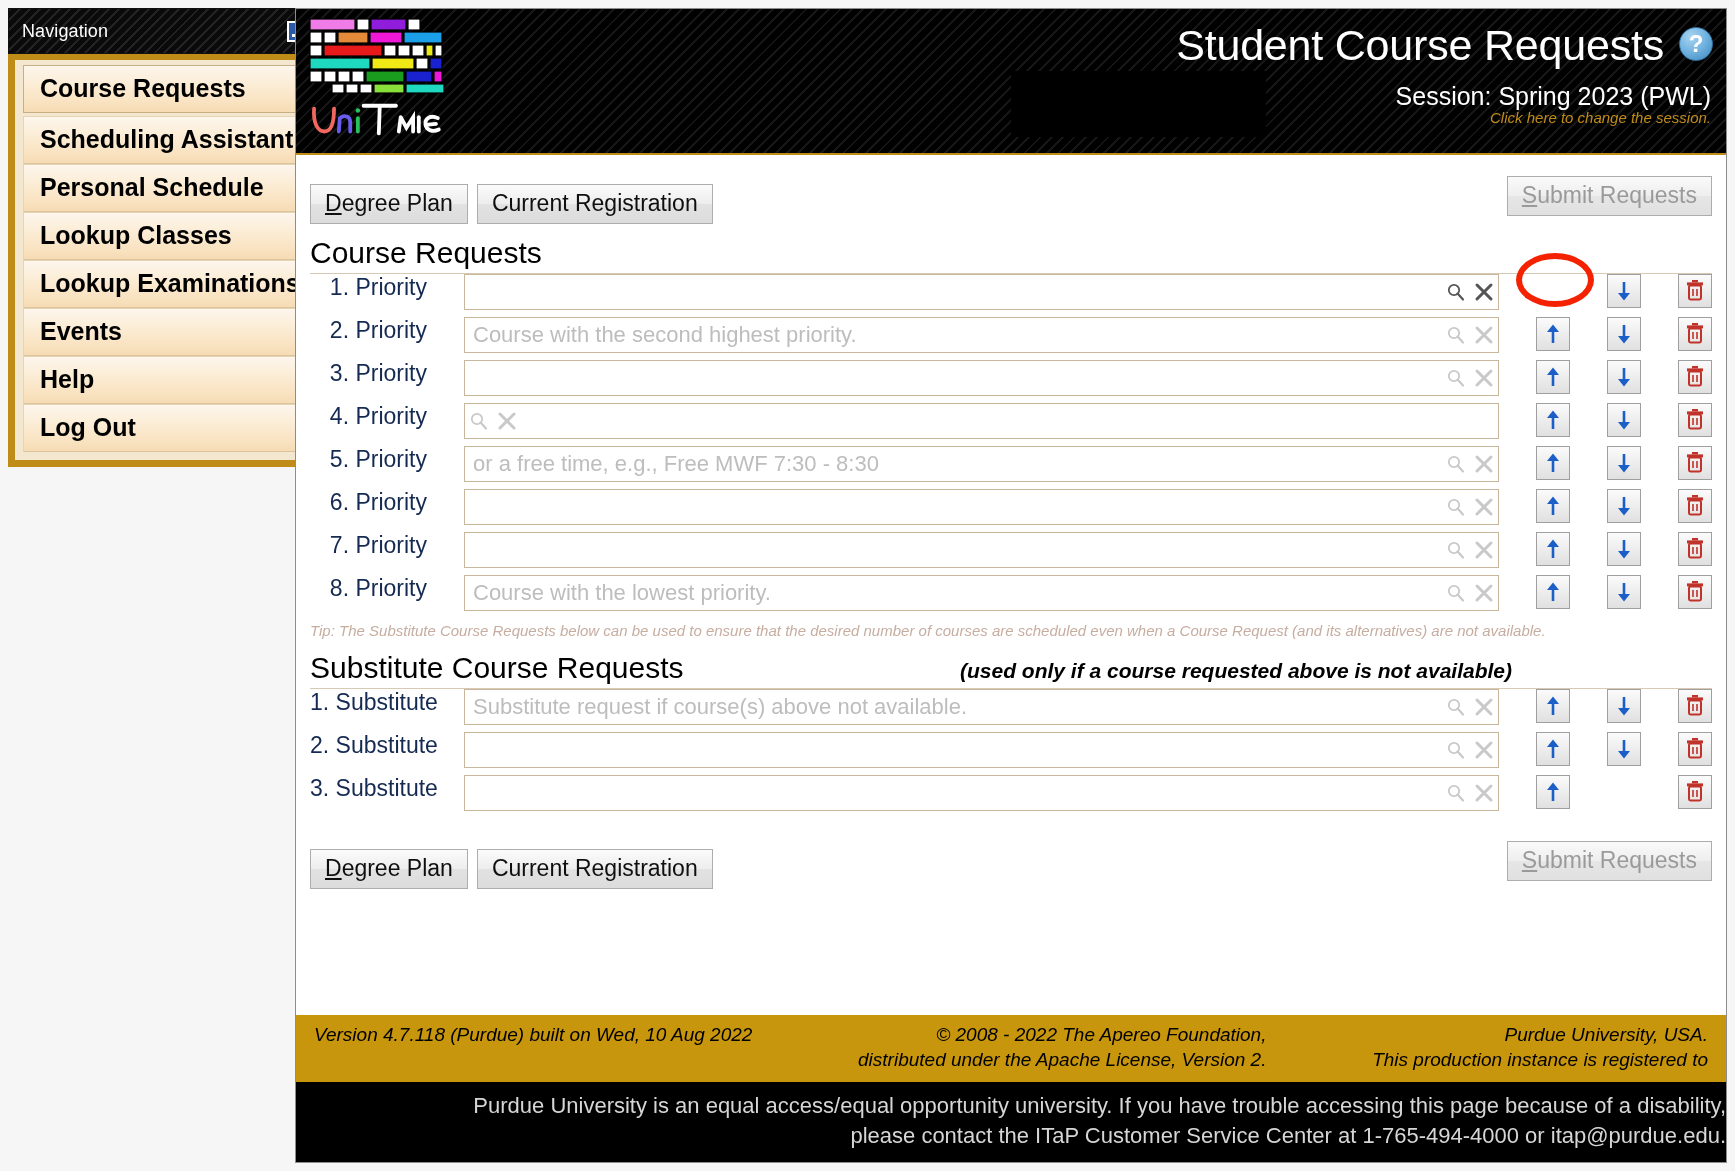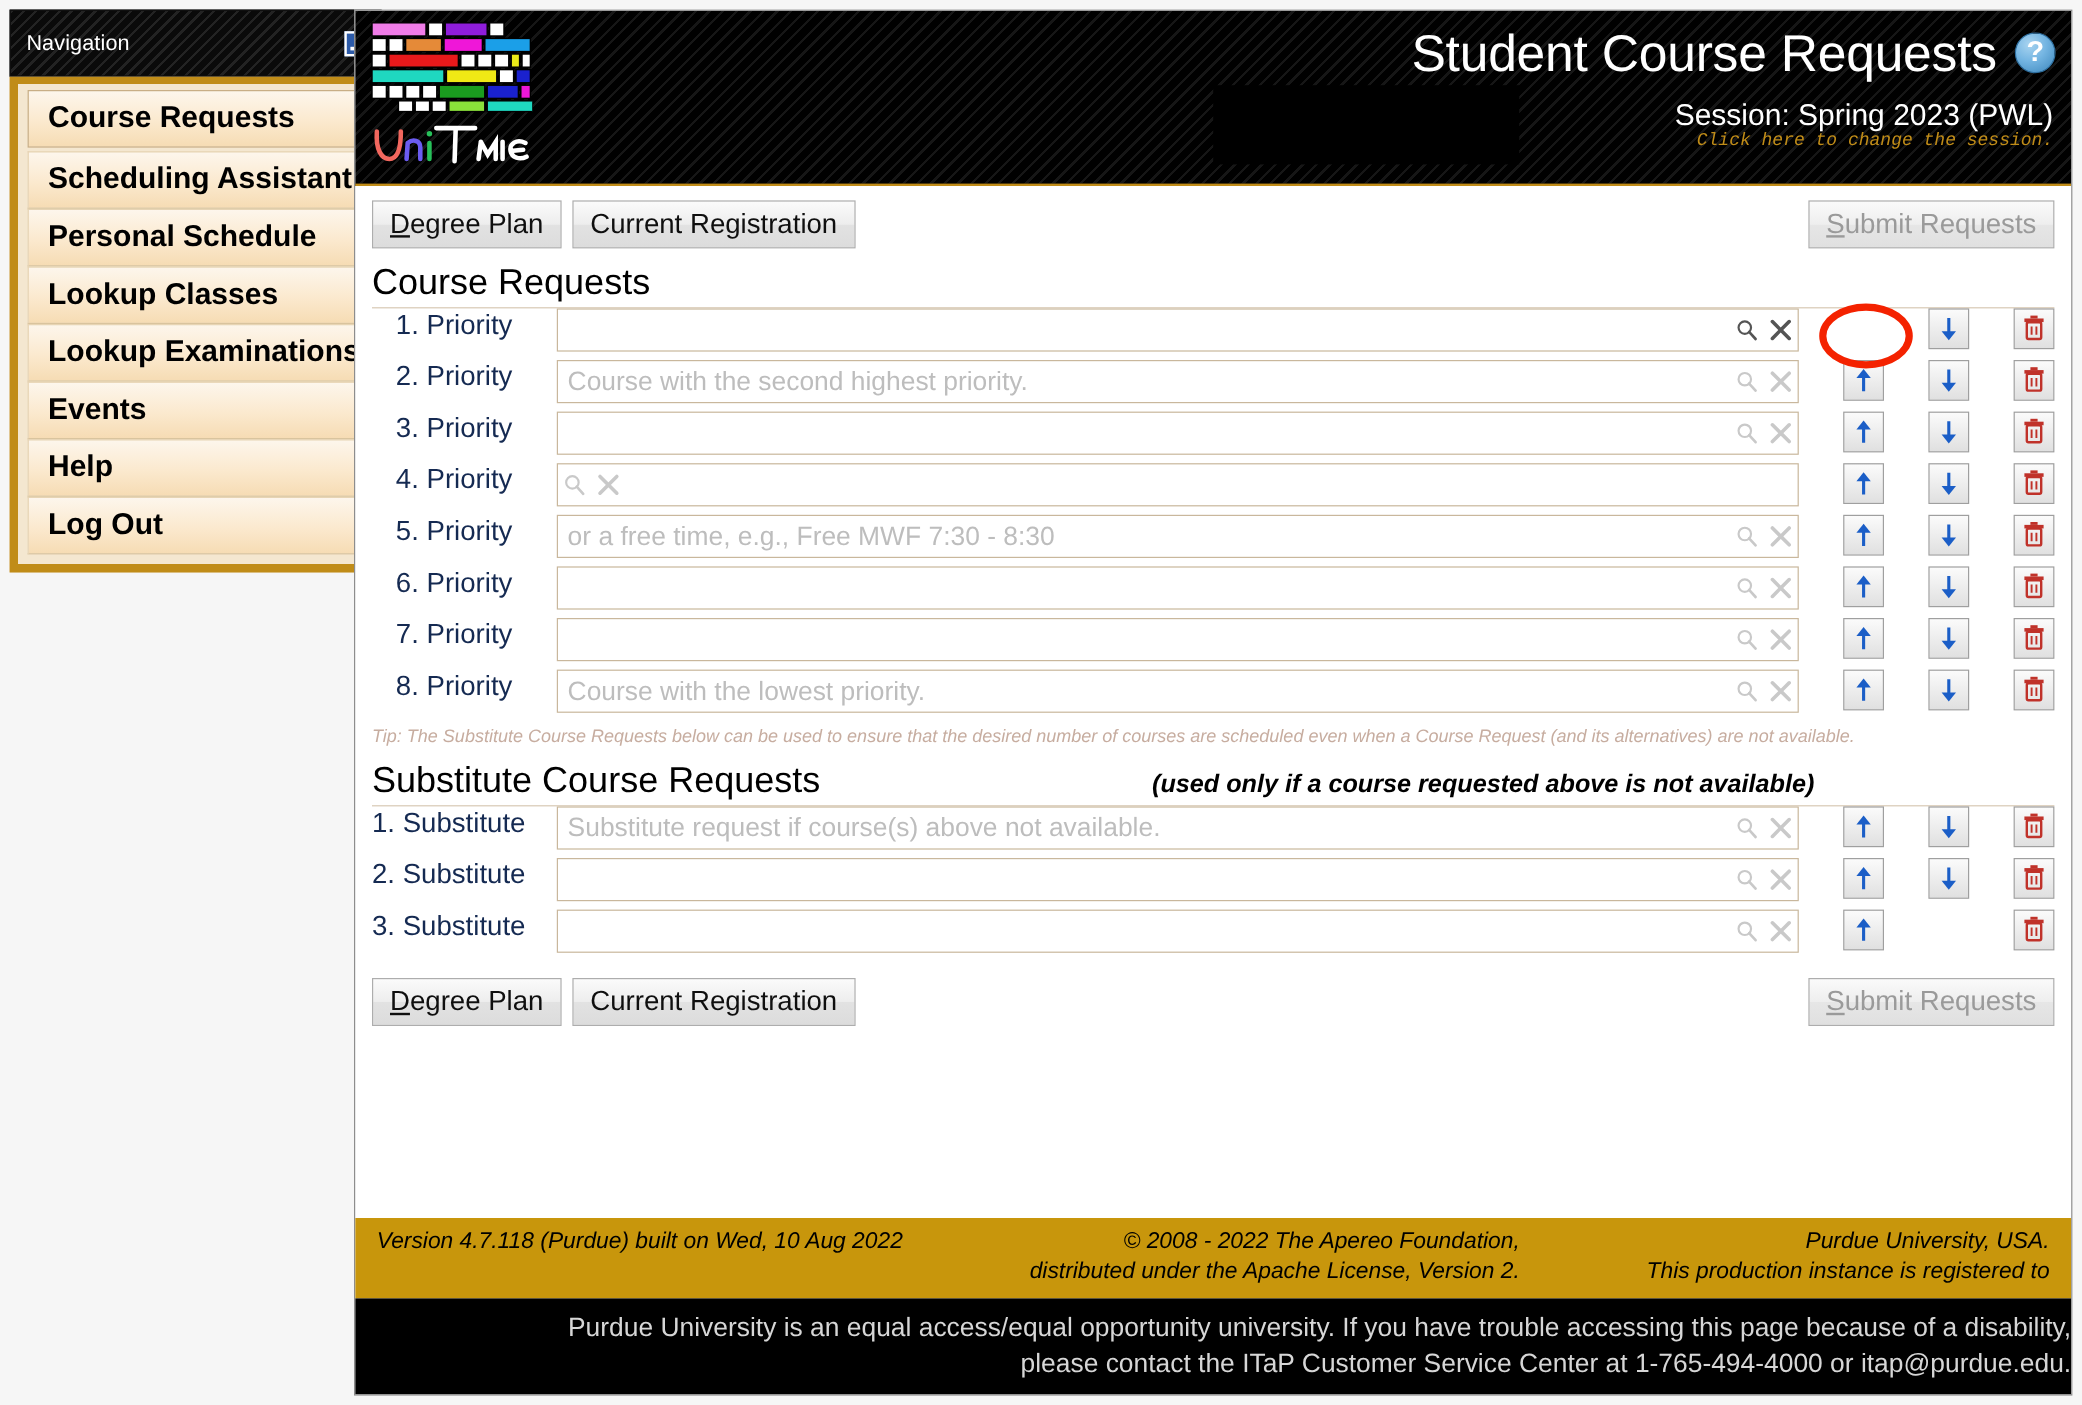--- a/index.html
+++ b/index.html
@@ -10,21 +10,21 @@
     font-family: "Liberation Sans", sans-serif;
     overflow: hidden;
   }
   #root { position: relative; width: 1735px; height: 1171px; }
 
   
   #nav-panel {
     position: absolute; left: 8px; top: 8px; width: 310px;
   }
   .nav-titlebar {
-    height: 56px;
+    height: 46px;
     background:
       repeating-linear-gradient(135deg, rgba(255,255,255,.10) 0 2px, rgba(0,0,0,0) 2px 7px),
       #0a0a0a;
     border: 1px solid #111;
     display: flex; align-items: center; justify-content: space-between;
     padding: 0 9px 0 13px;
   }
   .nav-title-text {
     color: #ffffff; font-size: 18px; letter-spacing: .1px;
   }
@@ -102,27 +102,27 @@
     display: flex; align-items: center; justify-content: center;
     cursor: pointer; line-height: 1;
   }
   .session-line {
     position: absolute; right: 15px; top: 73px;
     color: #ffffff; font-size: 25px; white-space: nowrap;
   }
   .session-change {
     position: absolute; right: 15px; top: 100px;
     color: #c08c18; font-size: 15px; font-style: italic;
-    text-decoration: none; white-space: nowrap; cursor: pointer; font-family: Liberation Mono, monospace;
+    text-decoration: none; white-space: nowrap; cursor: pointer;
   }
 
   
   .content { padding: 12px 14px 0 14px; position: relative; }
   .toolbar { display: flex; align-items: center; justify-content: space-between; }
-  .btn-group { display: flex; gap: 9px; }
+  .btn-group { display: flex; gap: 9px; margin-top: 17px; }
   .btn {
     background: linear-gradient(to bottom, #fbfbfb 0%, #ededed 50%, #e2e2e2 51%, #dcdcdc 100%);
     border: 1px solid #adadad;
     color: #0f0f0f;
     font-size: 23px;
     padding: 6px 14px 8px 14px;
     cursor: pointer; line-height: 1.05;
     white-space: nowrap;
   }
   .btn.disabled {

